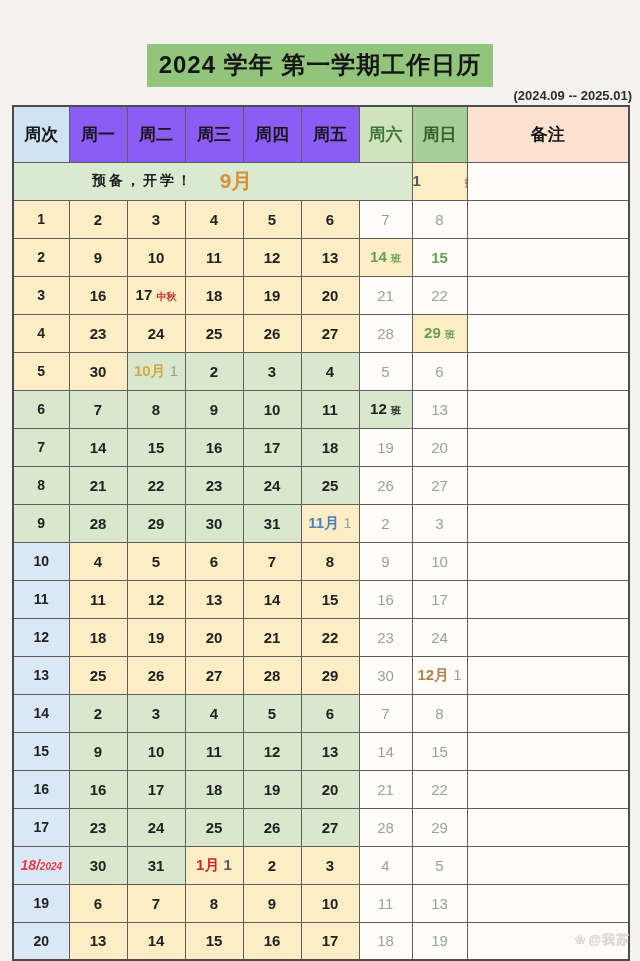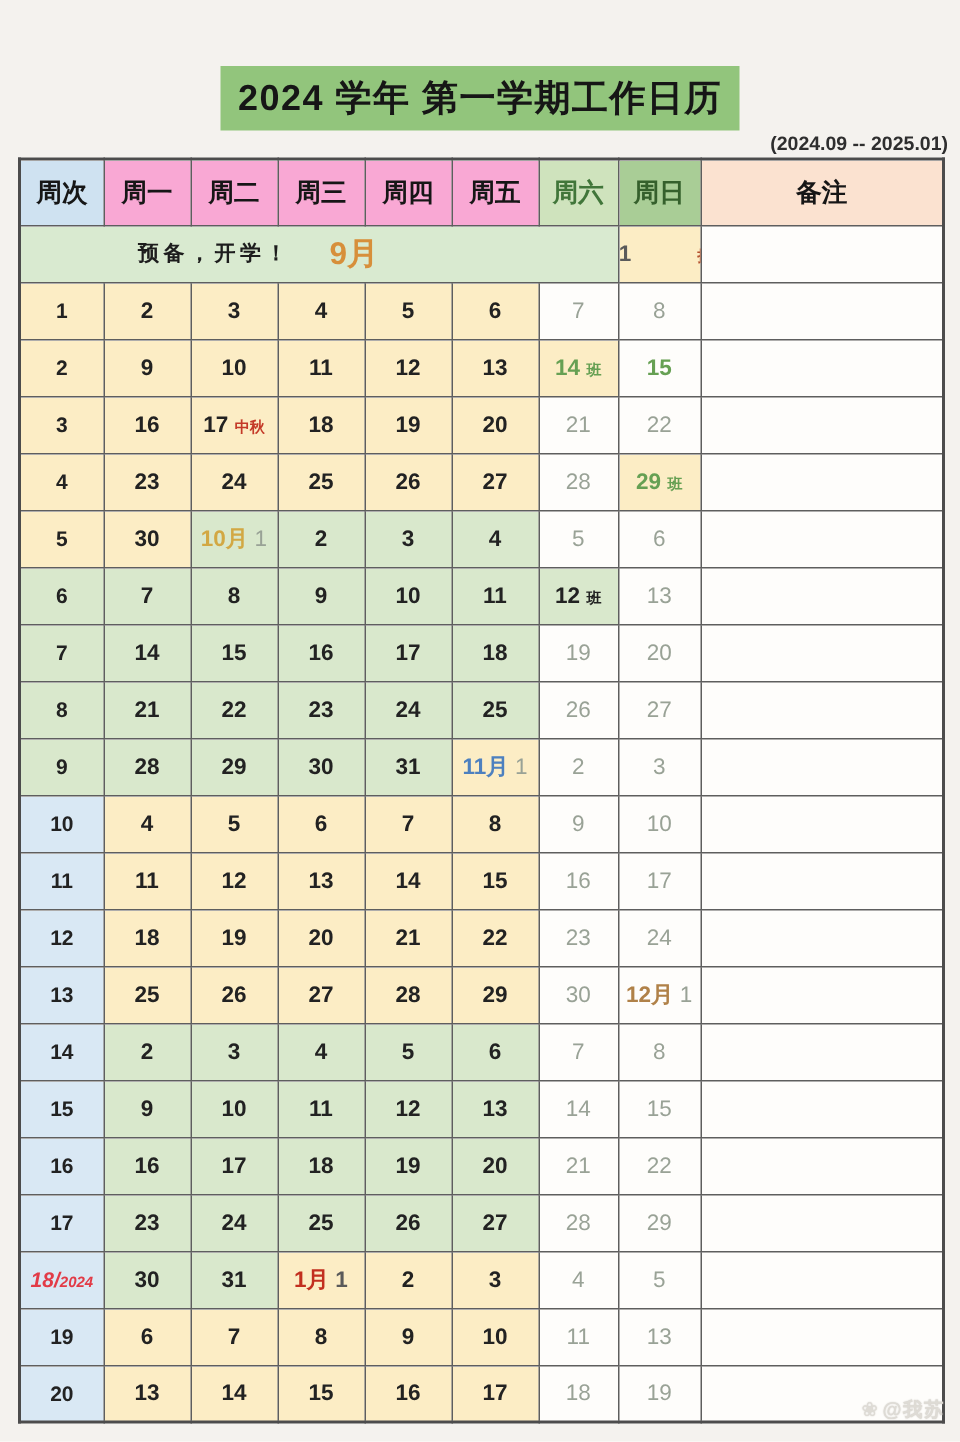--- a/index.html
+++ b/index.html
@@ -5,26 +5,26 @@
   html,body{margin:0;padding:0;}
   body{width:640px;height:961px;background:#f4f2ee;font-family:"Liberation Sans","DejaVu Sans",sans-serif;position:relative;overflow:hidden;}
   .stage{position:absolute;inset:0;}
 
   .title-wrap{position:absolute;top:44px;left:0;width:640px;text-align:center;}
   .title-band{display:inline-block;background:#92c57c;color:#161616;font-size:24px;font-weight:800;padding:5px 12px 6px;letter-spacing:1px;}
   .subtitle{position:absolute;top:88px;left:16px;width:616px;text-align:right;font-size:13px;font-weight:700;color:#2e2e2e;}
 
   table.cal{position:absolute;top:105px;left:12px;width:616px;border-collapse:collapse;table-layout:fixed;border:2px solid #4c4c4c;background:#fefdfb;}
   .cal th,.cal td{border:1px solid #5e5e5e;text-align:center;vertical-align:middle;padding:0;overflow:hidden;white-space:nowrap;}
-  .cal thead tr{height:44px;margin-top:32px;}
+  .cal thead tr{height:56px;margin-top:32px;}
   .cal tbody tr{height:38px;}
 
   th{font-size:17px;font-weight:800;color:#161616;}
   .h-zc{background:#cfe2f1;}
-  .h-wd{background:#f9a8d4;}
+  .h-wd{background:#8b5cf6;}
   .h-sat{background:#cfe3bd;color:#41763a;}
   .h-sun{background:#a9cd96;color:#35602c;}
   .h-note{background:#fbe2d0;}
 
   .b-y{background:#fcedc5;}
   .b-g{background:#d9e8cc;}
   .b-w{background:#fefdfb;}
   .b-b{background:#d9e8f4;}
   .b-ban{background:#d9ead0;}
 

